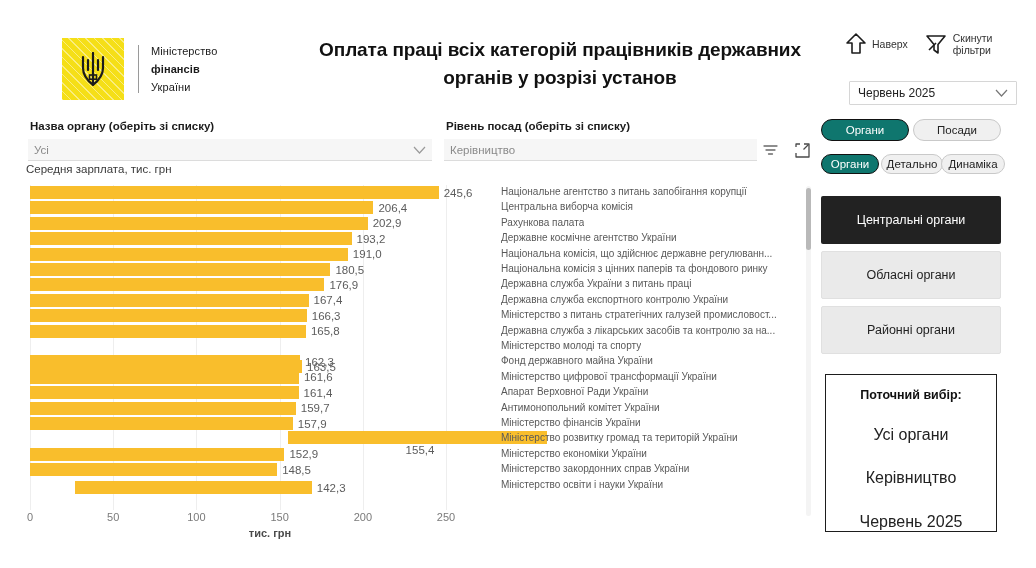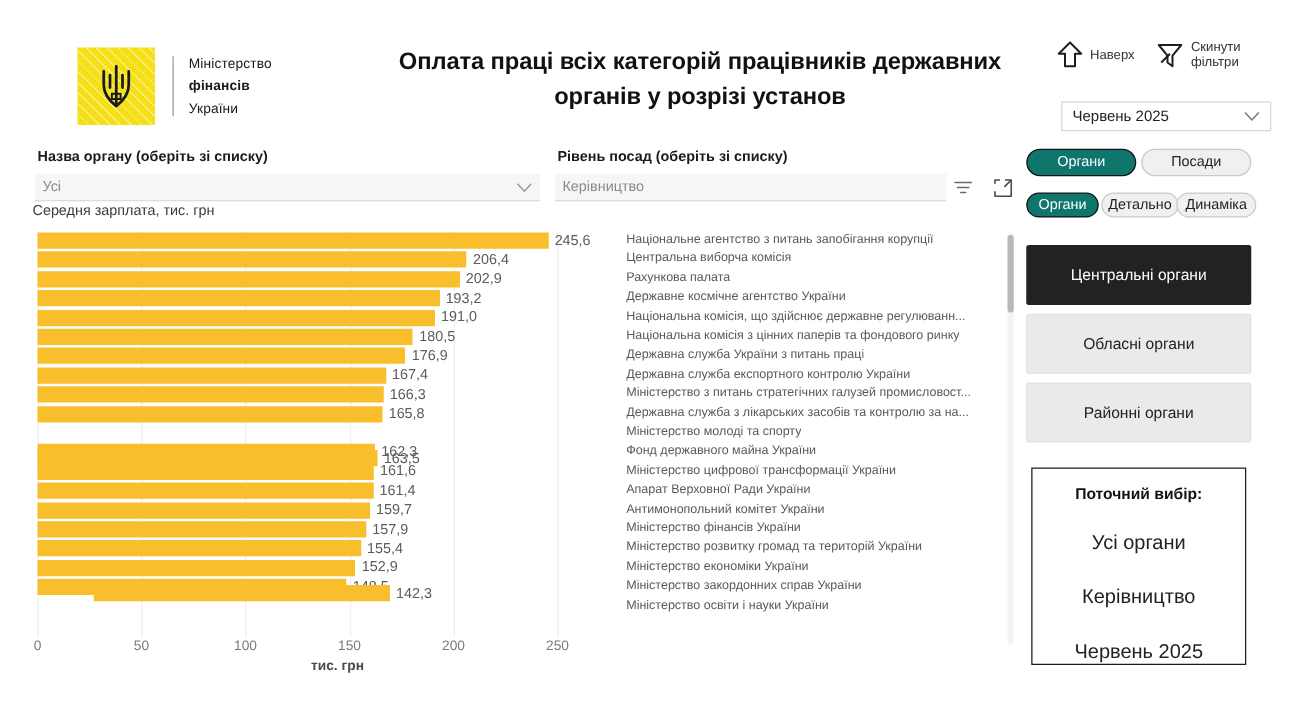--- a/index.html
+++ b/index.html
@@ -331,36 +331,36 @@
           <div class="row" style="top: 215.6px;">
             <div class="bar" style="width: 265.765px; background: rgb(249, 190, 44);"></div>
             <span class="bar-value">159,7</span>
           </div>
           <div class="cat-label" style="top: 216.6px;">Антимонопольний комітет України</div>
           <div class="row" style="top: 231px;">
             <div class="bar" style="width: 262.769px; background: rgb(249, 190, 44);"></div>
             <span class="bar-value">157,9</span>
           </div>
           <div class="cat-label" style="top: 232px;">Міністерство фінансів України</div>
-          <div class="row" style="top: 246.4px;">
+          <div class="row" style="top: 246.4px; flex-direction: column;">
             <div class="bar" style="width: 258.609px; background: rgb(249, 190, 44);"></div>
             <span class="bar-value">155,4</span>
           </div>
           <div class="cat-label" style="top: 247.4px;">Міністерство розвитку громад та територій України</div>
           <div class="row" style="top: 261.8px;">
             <div class="bar" style="width: 254.449px; background: rgb(249, 190, 44);"></div>
             <span class="bar-value">152,9</span>
           </div>
           <div class="cat-label" style="top: 262.8px;">Міністерство економіки України</div>
           <div class="row" style="top: 277.2px;">
             <div class="bar" style="width: 247.126px; background: rgb(249, 190, 44);"></div>
             <span class="bar-value">148,5</span>
           </div>
           <div class="cat-label" style="top: 278.2px;">Міністерство закордонних справ України</div>
-          <div class="row" style="top: 282px; padding-left: 45px;">
+          <div class="row" style="top: 295px; padding-left: 45px;">
             <div class="bar" style="width: 236.809px; background: rgb(249, 190, 44);"></div>
             <span class="bar-value">142,3</span>
           </div>
           <div class="cat-label" style="top: 293.6px;">Міністерство освіти і науки України</div>
         </div>
     </div>
     <div class="axis" id="axis">
         <div class="tick" style="left: 0px;">0</div>
         <div class="tick" style="left: 83.2075px;">50</div>
         <div class="tick" style="left: 166.415px;">100</div>

